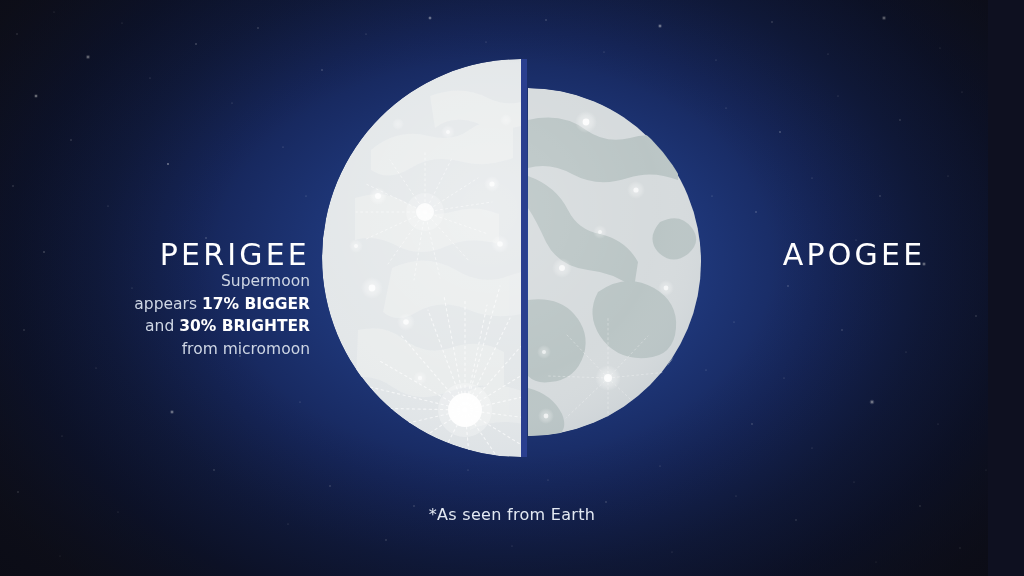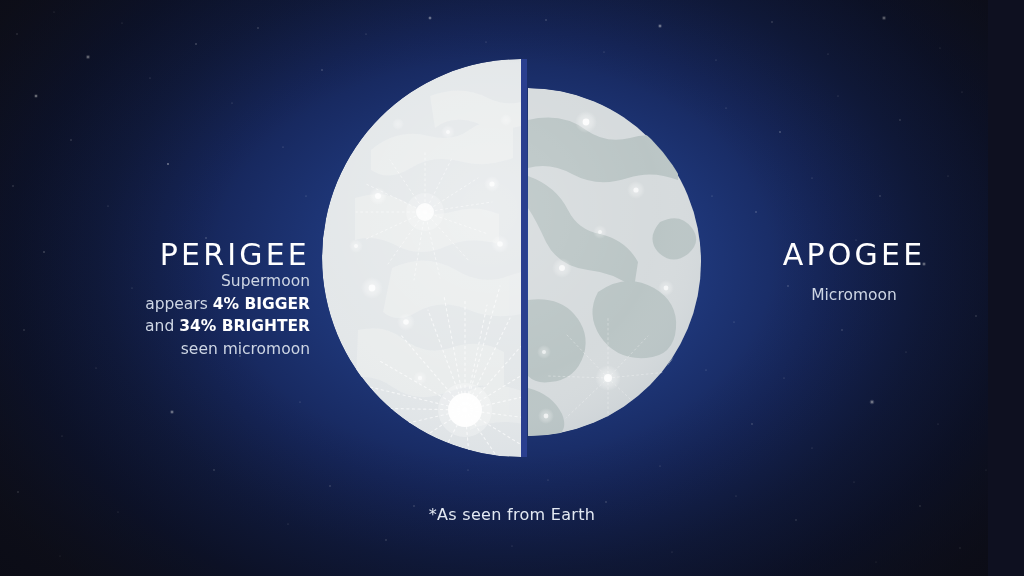--- a/index.html
+++ b/index.html
@@ -351,35 +351,30 @@
 
   <div class="vignette"></div>
 
   <div class="label-block" id="perigee-block">
     <div class="side-title">PERIGEE</div>
     <div class="side-sub">
       <div>
         <span>Supermoon</span>
       </div>
       <div>
-        <span>appears </span><span class="hl">4% BIGGER</span>
+        <span>appears </span><span class="hl">17% BIGGER</span>
       </div>
       <div>
-        <span>and </span><span class="hl">34% BRIGHTER</span>
+        <span>and </span><span class="hl">30% BRIGHTER</span>
       </div>
       <div>
-        <span>seen micromoon</span>
+        <span>from micromoon</span>
       </div>
     </div>
   </div>
 
   <div class="label-block" id="apogee-block">
     <div class="side-title">APOGEE</div>
-    <div class="side-sub">
-      <div>
-        <span>Micromoon</span>
-      </div>
-    </div>
   </div>
 
   <div id="footnote">*As seen from Earth</div>
 
 </div>
 
 </body></html>

